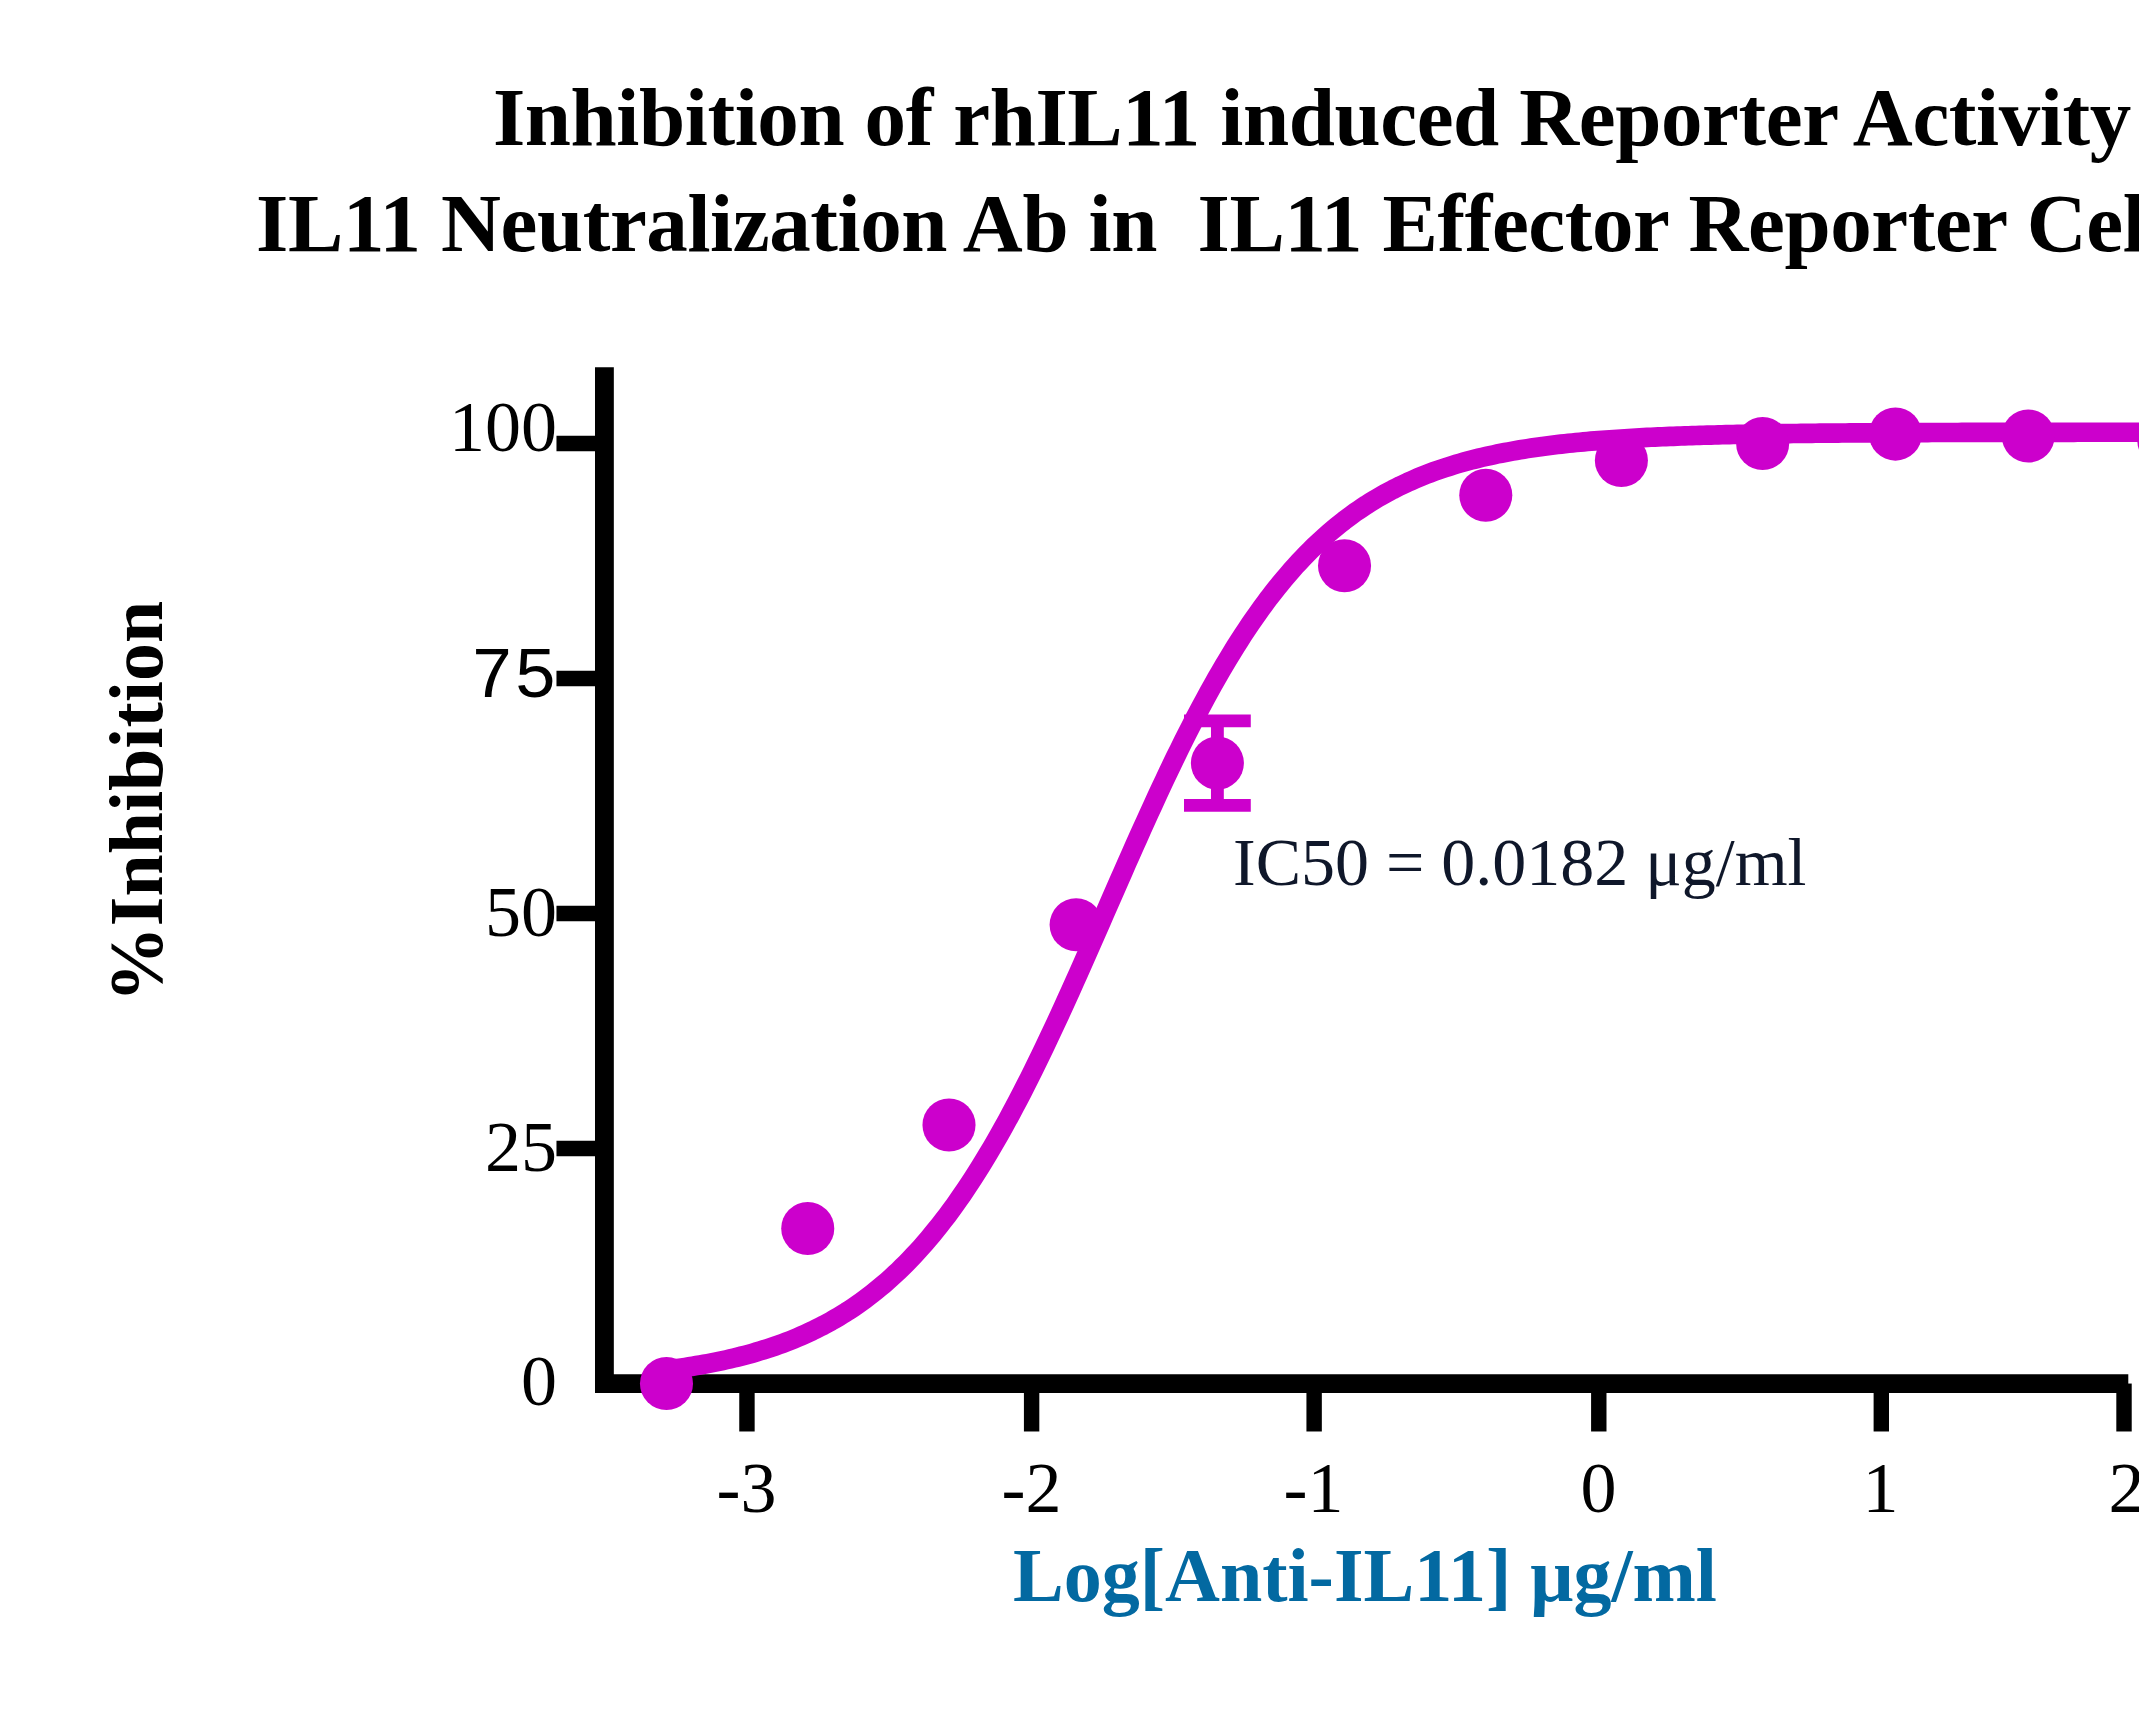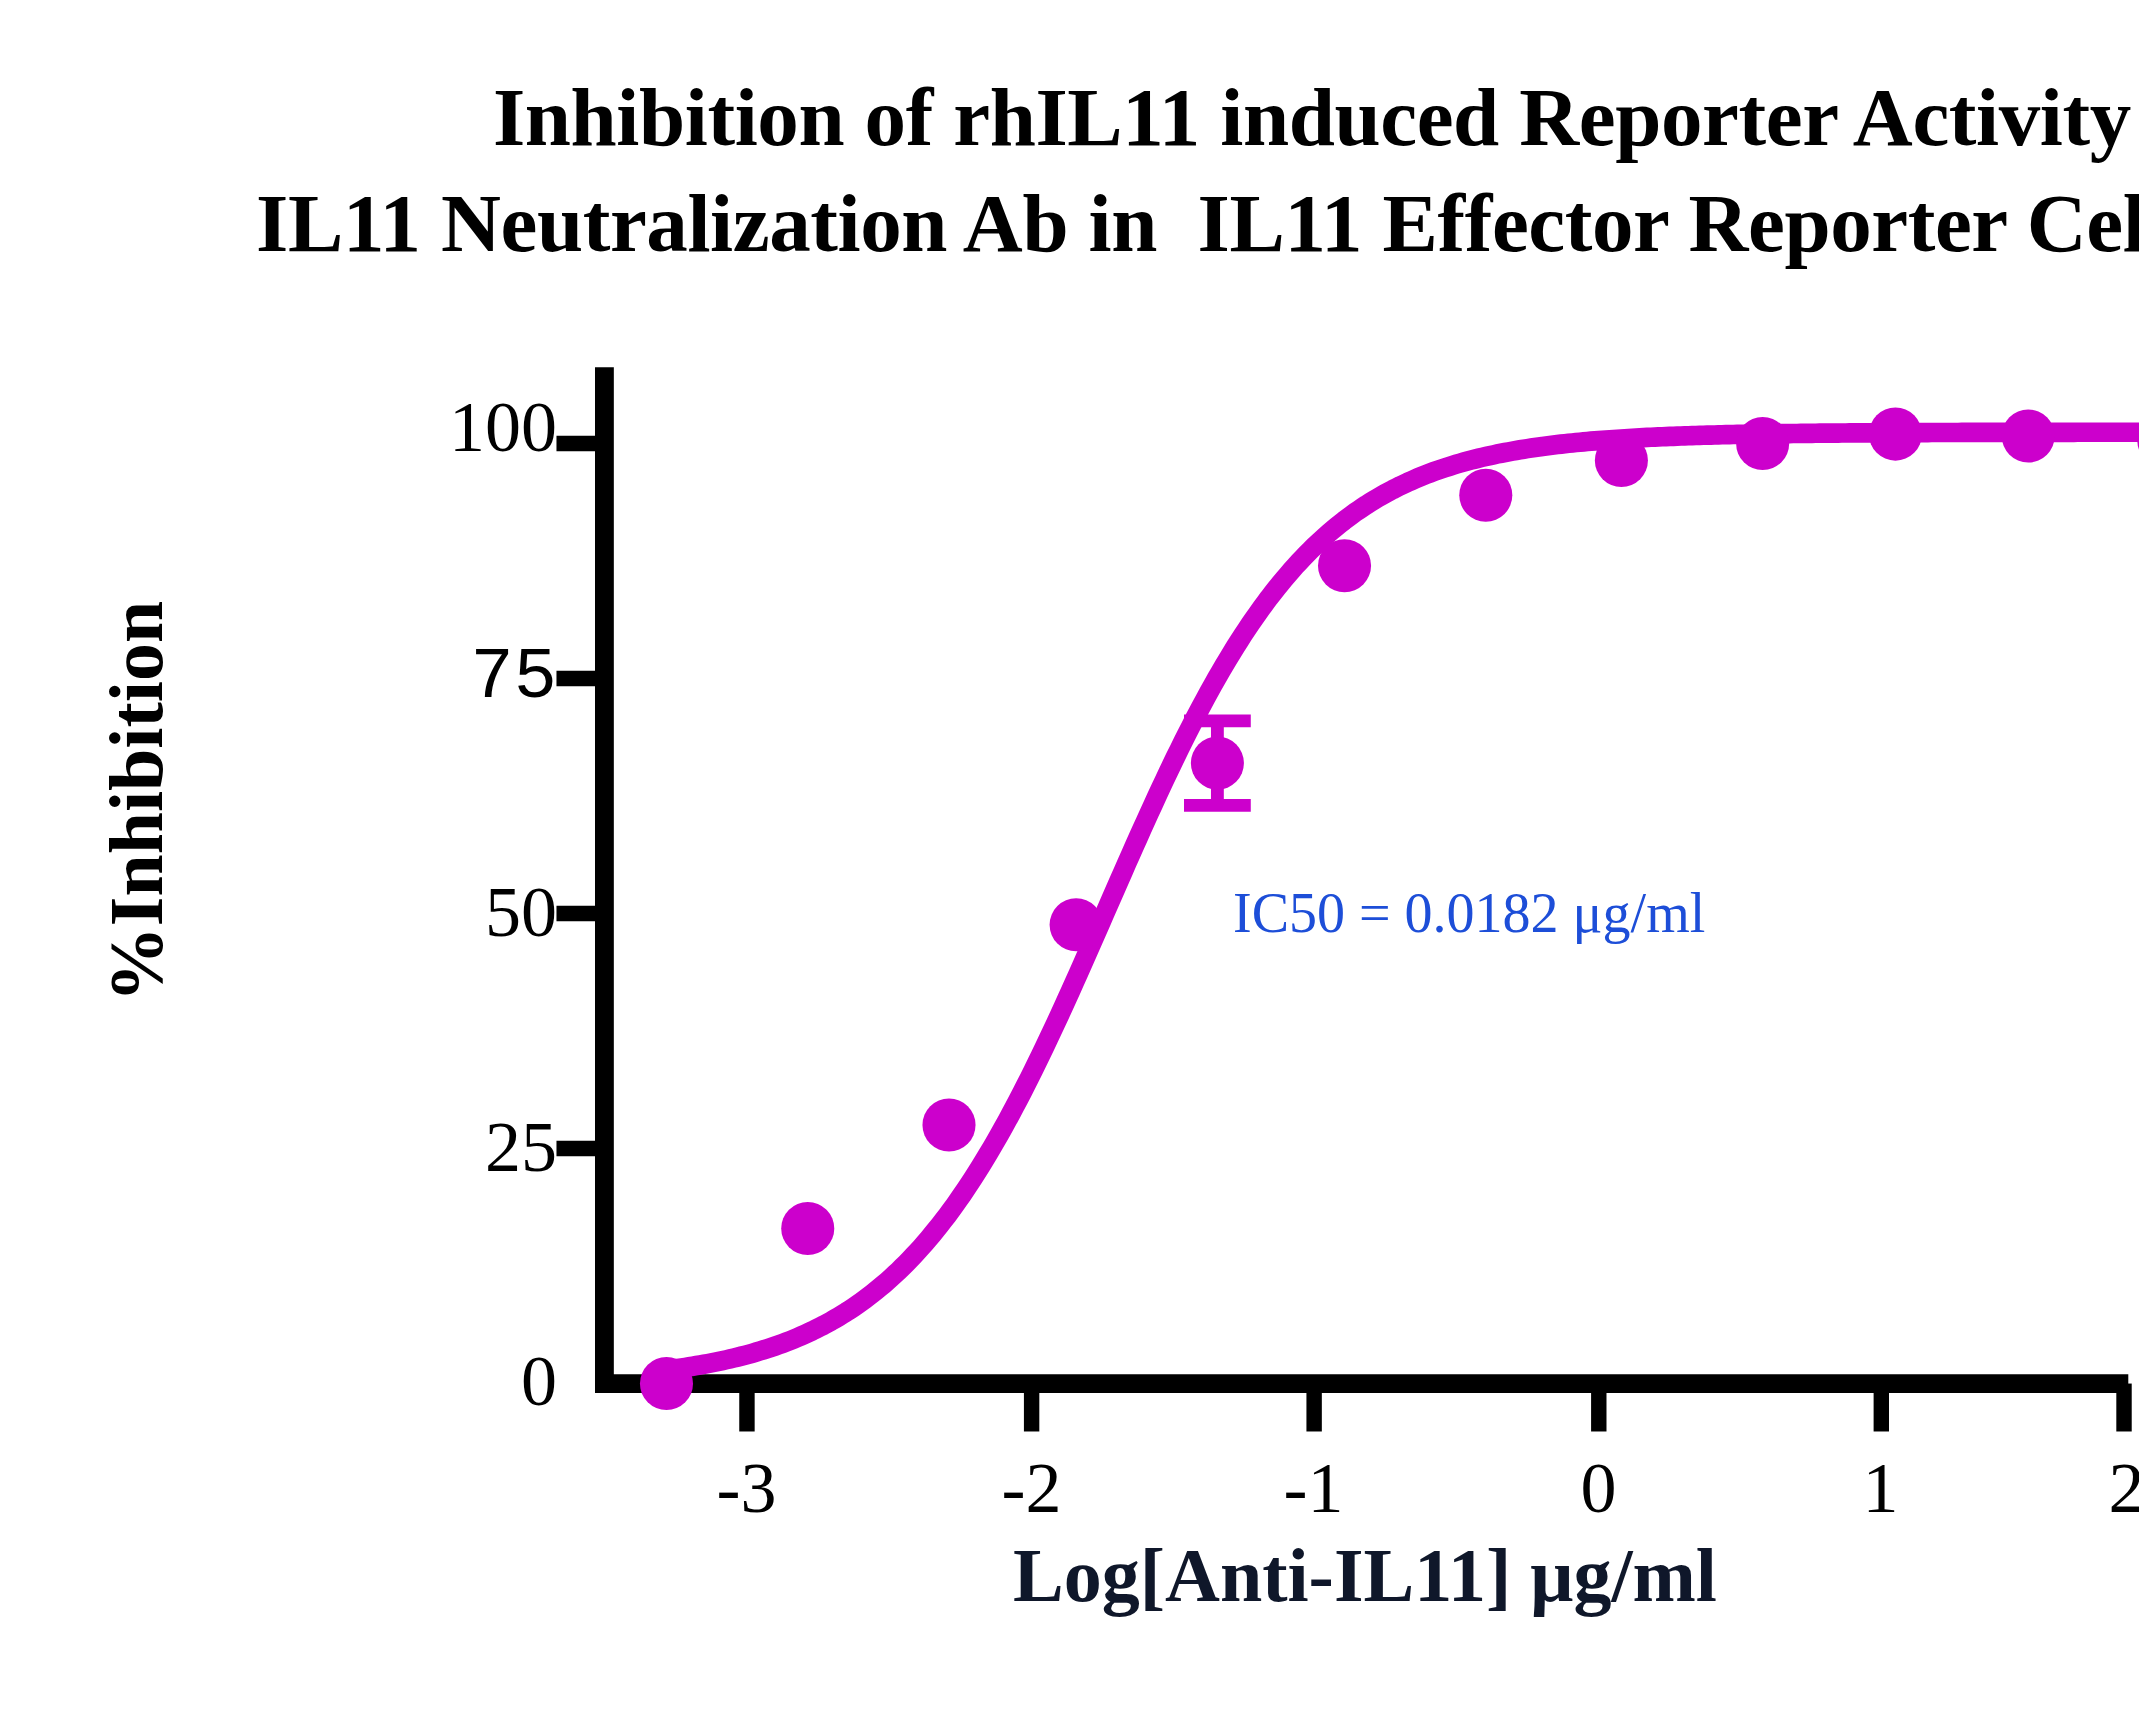--- a/index.html
+++ b/index.html
@@ -53,21 +53,21 @@
     white-space: nowrap;
   }
   #x-axis-title {
     position: absolute;
     left: 603px;
     top: 1532px;
     width: 1524px;
     text-align: center;
     font-weight: bold;
     font-size: 76px;
-    color: #0f172a;
+    color: #0369a1;
     white-space: nowrap;
   }
 
   
   .ytick-label {
     position: absolute;
     right: 2626px; 
     text-align: right;
     font-size: 72px;
     color: #000000;
@@ -78,23 +78,23 @@
     text-align: center;
     font-size: 72px;
     color: #000000;
     white-space: nowrap;
   }
 
   
   #ic50-annotation {
     position: absolute;
     left: 1233px;
-    top: 881px;
-    font-size: 56px;
-    color: #1d4ed8;
+    top: 823px;
+    font-size: 68px;
+    color: #0f172a;
     white-space: nowrap;
   }
 
   
   #plot-svg {
     position: absolute;
     left: 0;
     top: 0;
     width: 2731px;
     height: 1732px;

